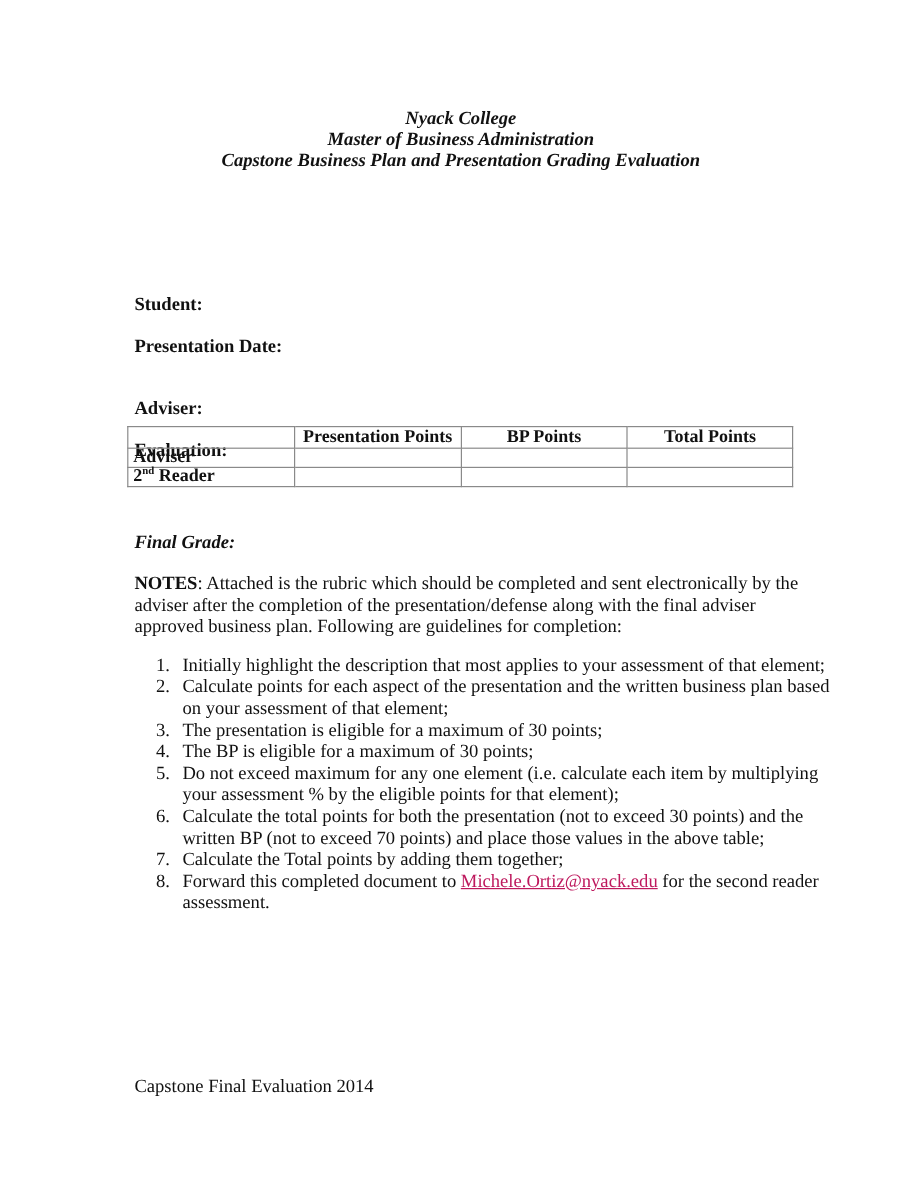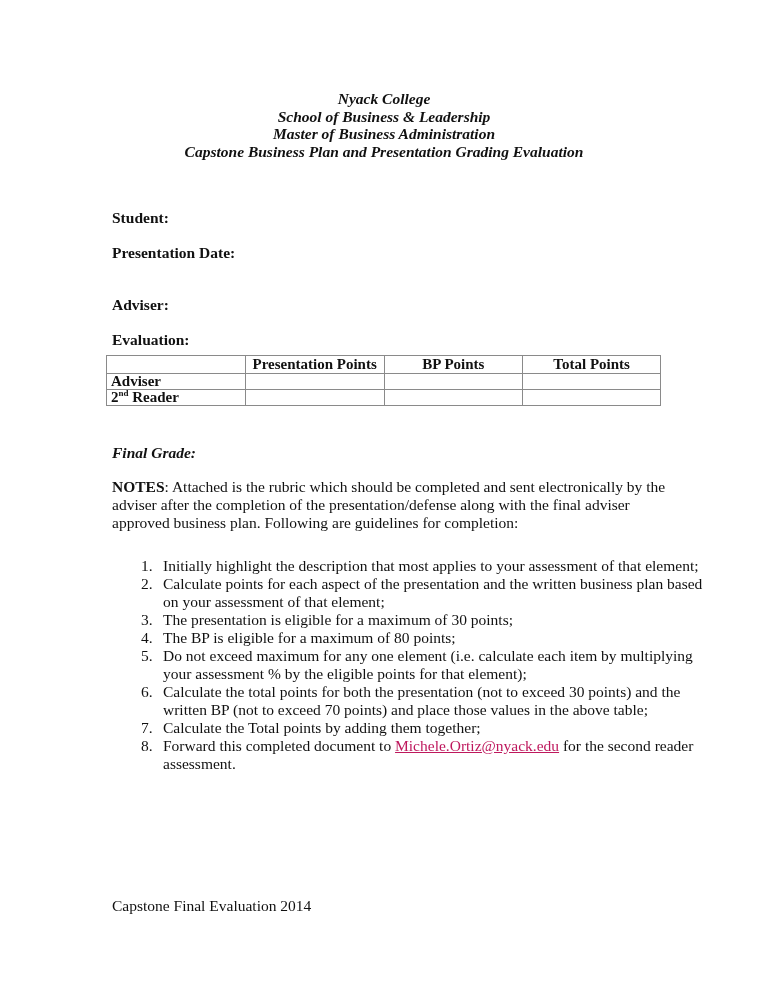--- a/index.html
+++ b/index.html
@@ -34,20 +34,21 @@
       font-size: 15.5px;
     }
     .header-block div { white-space: nowrap; }
 
     .field-label {
       position: absolute;
       left: 112px;
       font-weight: bold;
       font-size: 15.5px;
       white-space: nowrap;
+      margin-top: 36px;
     }
 
     table.eval {
       position: absolute;
       left: 106px;
       top: 355px;
       width: 555px;
       border-collapse: collapse;
       font-size: 15px;
     }
@@ -89,21 +90,21 @@
       width: 560px;
       line-height: 18px;
     }
     .notes b { font-weight: bold; }
 
     ol.guidelines {
       position: absolute;
       left: 112px;
       top: 546px;
       width: 545px;
-      margin: 11px;
+      margin: 0;
       padding-left: 40px;
       line-height: 18px;
       list-style: none;
       counter-reset: item;
     }
     ol.guidelines li {
       position: relative;
       counter-increment: item;
     }
     ol.guidelines li::before {
@@ -129,21 +130,20 @@
       white-space: nowrap;
     }
   </style>
 </head>
 <body>
 
 <div class="page">
 
   <div class="header-block">
     <div>Nyack College</div>
-    <div>School of Business &amp; Leadership</div>
     <div>Master of Business Administration</div>
     <div>Capstone Business Plan and Presentation Grading Evaluation</div>
   </div>
 
   <div class="field-label" style="top:209px;">Student:</div>
   <div class="field-label" style="top:244px;">Presentation Date:</div>
   <div class="field-label" style="top:296px;">Adviser:</div>
   <div class="field-label" style="top:331px;">Evaluation:</div>
 
   <table class="eval">
@@ -176,21 +176,21 @@
     </table>
 
   <div class="final-grade">Final Grade:</div>
 
   <div class="notes"><b>NOTES</b><span>: Attached is the rubric which should be completed and sent electronically by the adviser after the completion of the presentation/defense along with the final adviser approved business plan. Following are guidelines for completion:</span></div>
 
   <ol class="guidelines">
     <li>Initially highlight the description that most applies to your assessment of that element;</li>
     <li>Calculate points for each aspect of the presentation and the written business plan based on your assessment of that element;</li>
     <li>The presentation is eligible for a maximum of 30 points;</li>
-    <li>The BP is eligible for a maximum of 80 points;</li>
+    <li>The BP is eligible for a maximum of 30 points;</li>
     <li>Do not exceed maximum for any one element (i.e. calculate each item by multiplying your assessment % by the eligible points for that element);</li>
     <li>Calculate the total points for both the presentation (not to exceed 30 points) and the written BP (not to exceed 70 points) and place those values in the above table;</li>
     <li>Calculate the Total points by adding them together;</li>
     <li><span>Forward this completed document to </span><a class="email">Michele.Ortiz@nyack.edu</a><span> for the second reader assessment.</span></li>
   </ol>
 
 
   <div class="footer">Capstone Final Evaluation 2014</div>
 
 </div>

